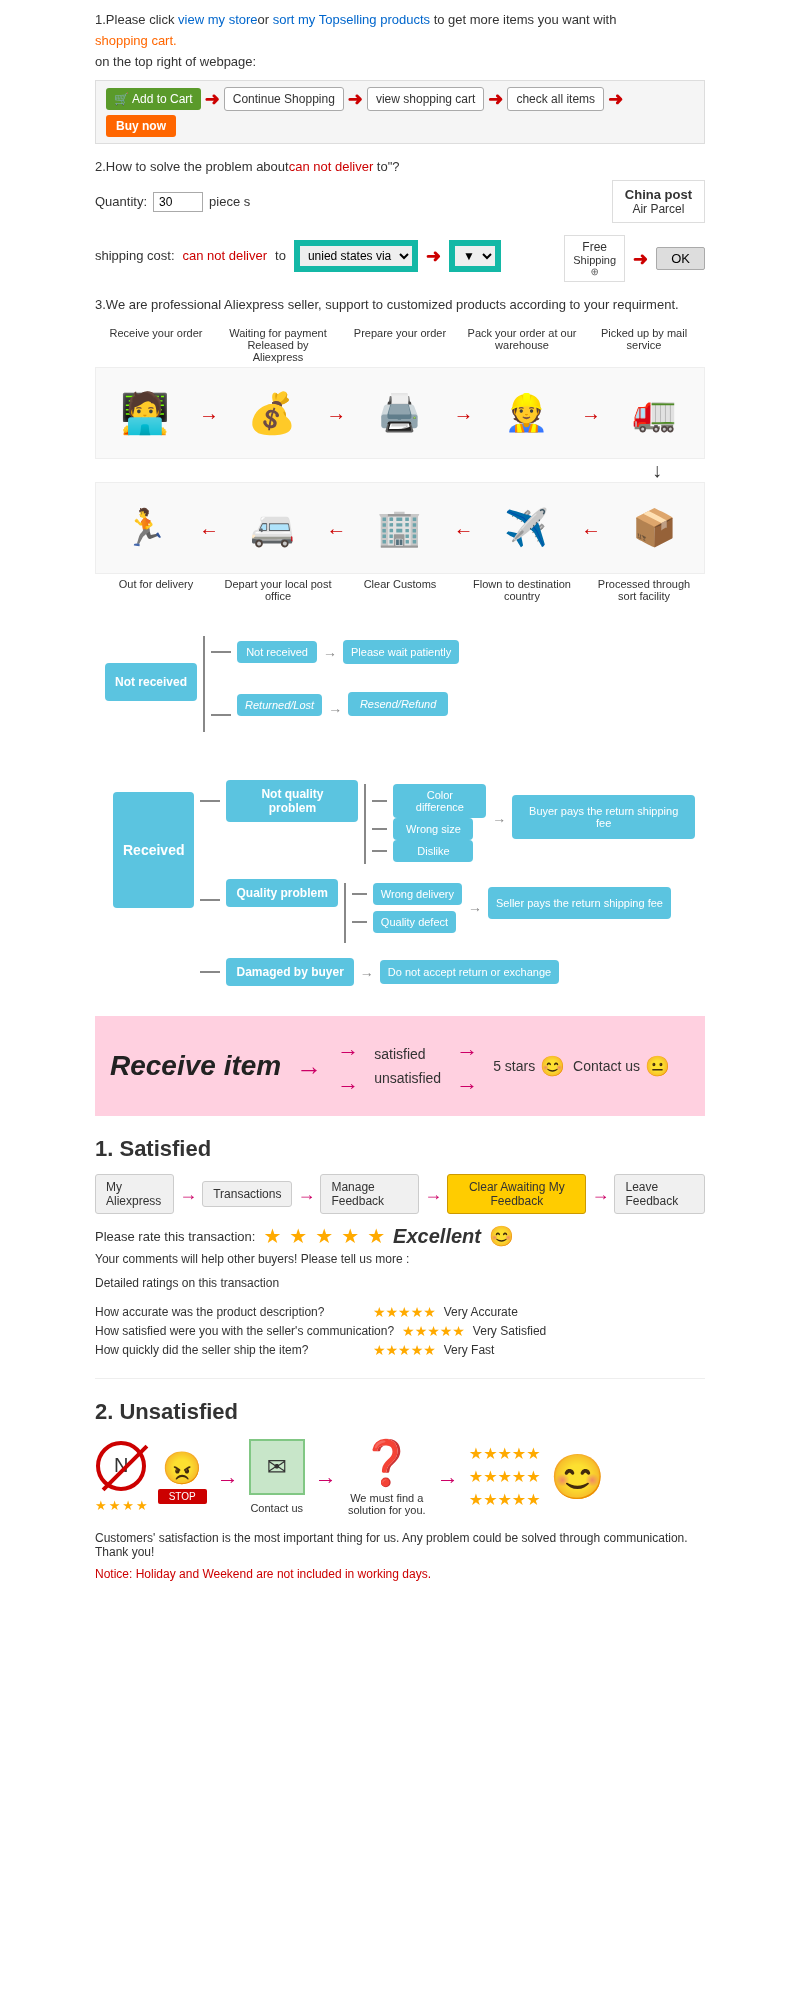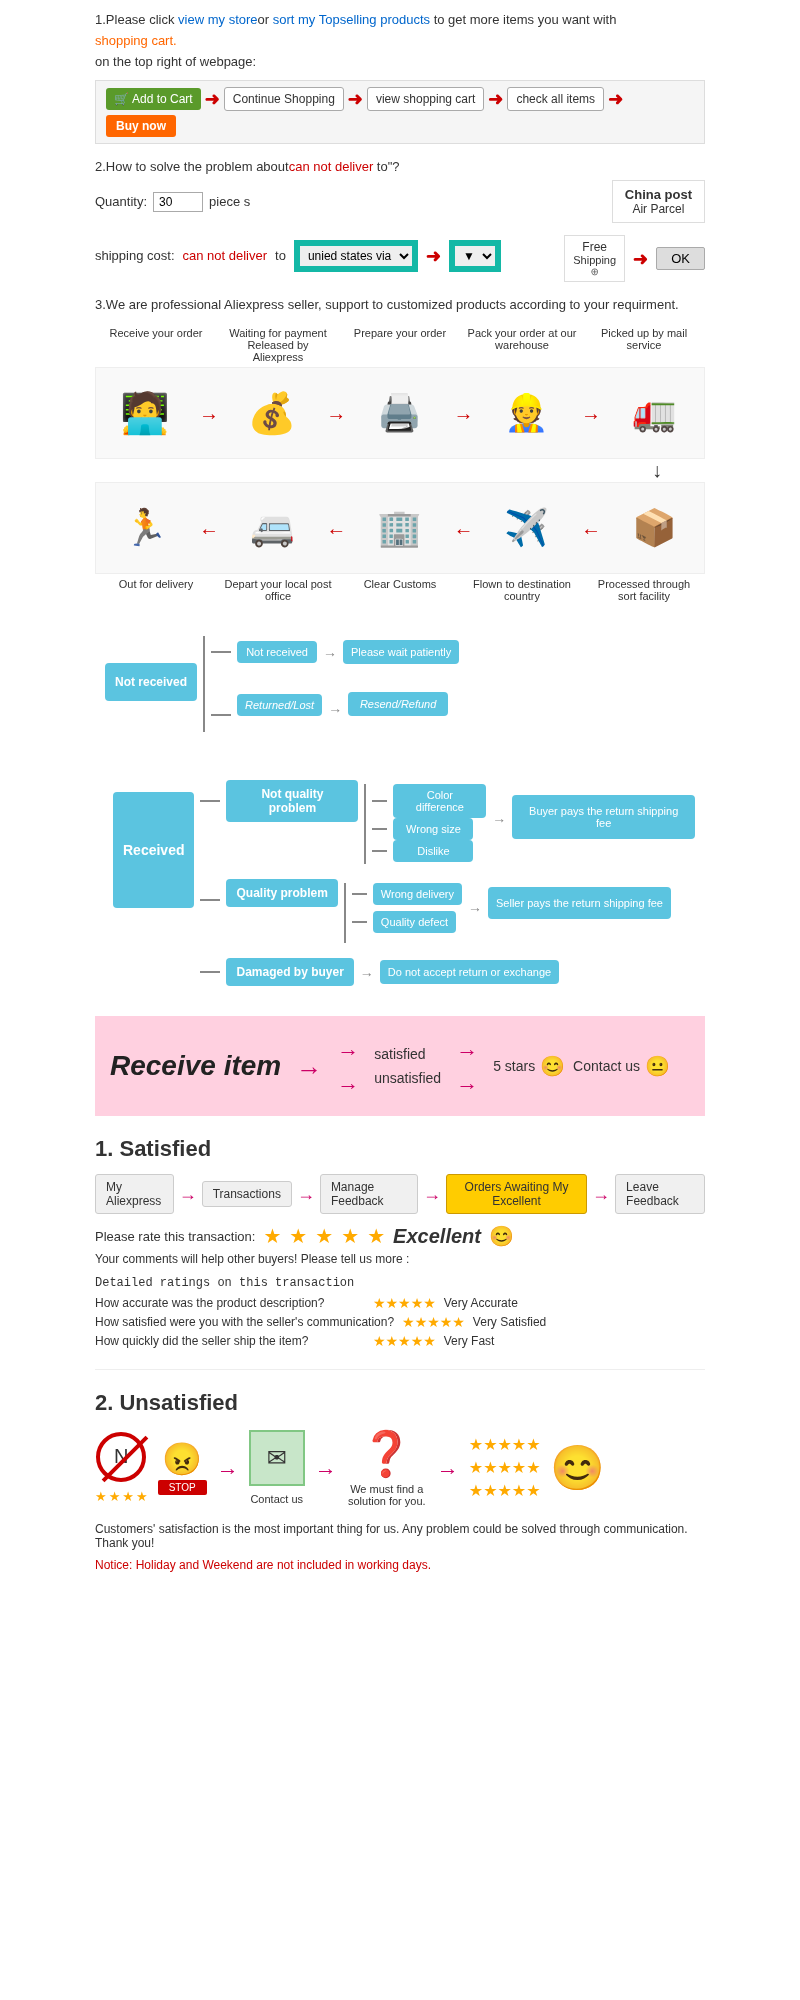--- a/index.html
+++ b/index.html
@@ -512,41 +512,41 @@
 <div class="satisfied-section">
   <h2 class="satisfied-title">1. Satisfied</h2>
 
   <div class="steps-bar">
     <div class="step-box">My Aliexpress</div>
     <span class="step-arrow">→</span>
     <div class="step-box">Transactions</div>
     <span class="step-arrow">→</span>
     <div class="step-box">Manage Feedback</div>
     <span class="step-arrow">→</span>
-    <div class="step-box-highlight">Orders Awaiting My Excellent</div>
+    <div class="step-box-highlight">Clear Awaiting My Feedback</div>
     <span class="step-arrow">→</span>
     <div class="step-box">Leave Feedback</div>
   </div>
 
   <div class="rate-row">
     <span>Please rate this transaction:</span>
     <span class="star">★</span>
     <span class="star">★</span>
     <span class="star">★</span>
     <span class="star">★</span>
     <span class="star">★</span>
     <span class="excellent-text">Excellent</span>
     <span class="emoji">😊</span>
   </div>
 
   <p style="font-size:12px; color:#333; margin-bottom:4px;">Your comments will help other buyers! Please tell us more :</p>
 
 
   <div class="detailed-ratings">
-    <p style="font-size:12px; color:#333; margin-bottom:5px;font-family:Liberation Mono, monospace;">Detailed ratings on this transaction</p>
+    <p style="font-size:12px; color:#333; margin-bottom:14px;">Detailed ratings on this transaction</p>
     <div class="detail-row">
       <span class="detail-label">How accurate was the product description?</span>
       <span class="detail-stars">★★★★★</span>
       <span class="detail-value">Very Accurate</span>
     </div>
     <div class="detail-row">
       <span class="detail-label">How satisfied were you with the seller's communication?</span>
       <span class="detail-stars">★★★★★</span>
       <span class="detail-value">Very Satisfied</span>
     </div>

